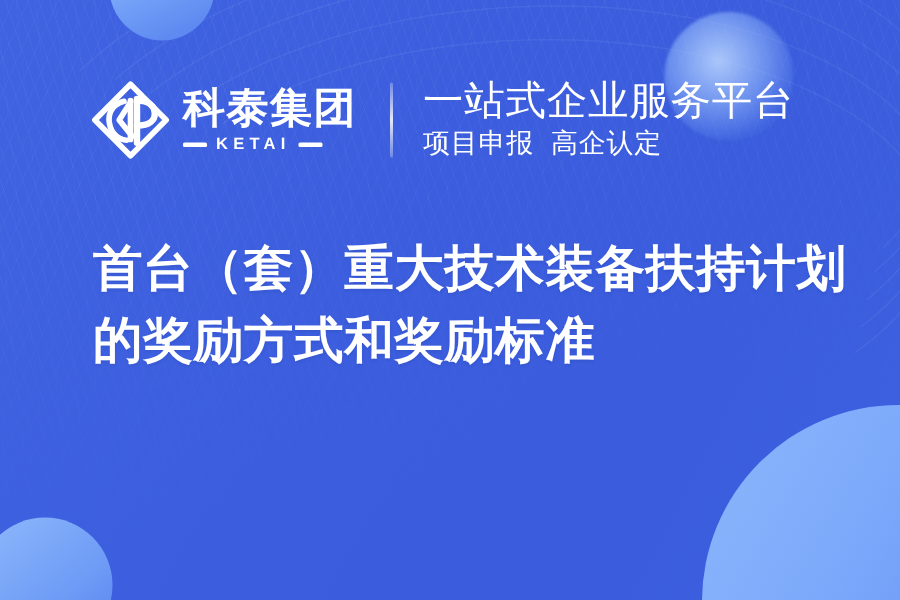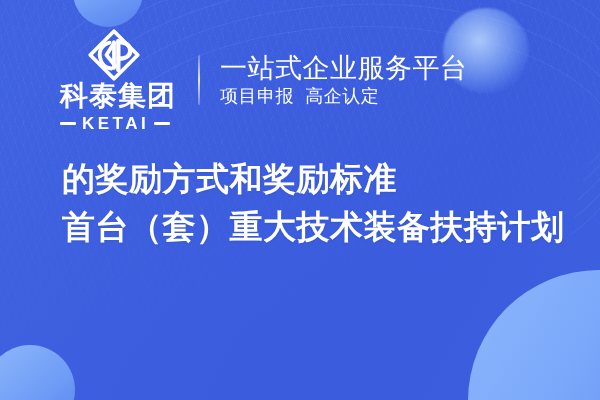--- a/index.html
+++ b/index.html
@@ -52,36 +52,36 @@
     left:443px;top:8px;width:86px;height:86px;border-radius:50%;
     background:radial-gradient(circle at 42% 38%,rgba(190,217,255,.85) 0%,rgba(150,189,252,.55) 42%,rgba(110,160,248,.12) 72%,rgba(110,160,248,0) 100%);
     filter:blur(1px);
   }
 
   
   .header{
     position:absolute;left:0;top:44px;width:600px;height:72px;
     display:flex;align-items:center;
   }
-  .brand{display:flex;align-items:center;margin-left:60px;flex-direction:column;}
+  .brand{display:flex;align-items:center;margin-left:60px;}
   .logo-mark{width:54px;height:54px;flex:none;margin-right:8px;}
   .logo-words{display:flex;flex-direction:column;justify-content:center;}
   .brand-cn{
     color:#fff;font-size:28px;font-weight:bold;line-height:1;
     letter-spacing:1px;white-space:nowrap;
     font-family:"Liberation Sans","DejaVu Sans",sans-serif;
   }
   .brand-en{
     display:flex;align-items:center;margin-top:5px;
   }
   .brand-en .dash{
     display:block;width:16px;height:3.5px;background:#fff;border-radius:1px;flex:none;
   }
   .brand-en .en{
-    color:#fff;font-size:17px;font-weight:bold;letter-spacing:3.5px;
+    color:#fff;font-size:11px;font-weight:bold;letter-spacing:3.5px;
     line-height:1;margin:0 5px 0 6px;white-space:nowrap;
   }
   .divider{
     width:2px;height:50px;margin:0 20px 0 22px;
     background:linear-gradient(180deg,rgba(255,255,255,.25),rgba(255,255,255,.85),rgba(255,255,255,.25));
     border-radius:1px;flex:none;
   }
   .tagline{display:flex;flex-direction:column;justify-content:center;}
   .tagline-main{
     color:#fff;font-size:27px;line-height:1.12;letter-spacing:.5px;white-space:nowrap;
@@ -147,17 +147,17 @@
 
     <div class="divider"></div>
 
     <div class="tagline">
       <div class="tagline-main">一站式企业服务平台</div>
       <div class="tagline-sub">项目申报 高企认定</div>
     </div>
   </div>
 
   <div class="title">
+    <span class="title-line">首台（套）重大技术装备扶持计划</span>
     <span class="title-line">的奖励方式和奖励标准</span>
-    <span class="title-line">首台（套）重大技术装备扶持计划</span>
   </div>
 
 </div>
 
 </body></html>

